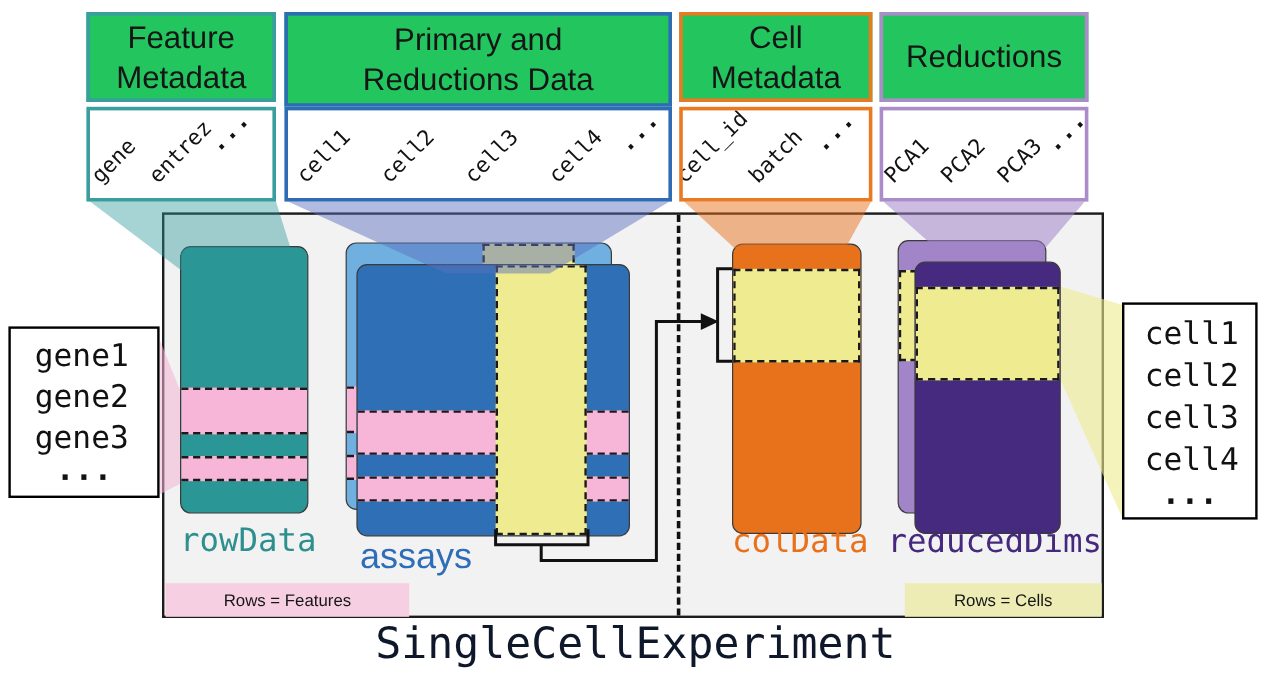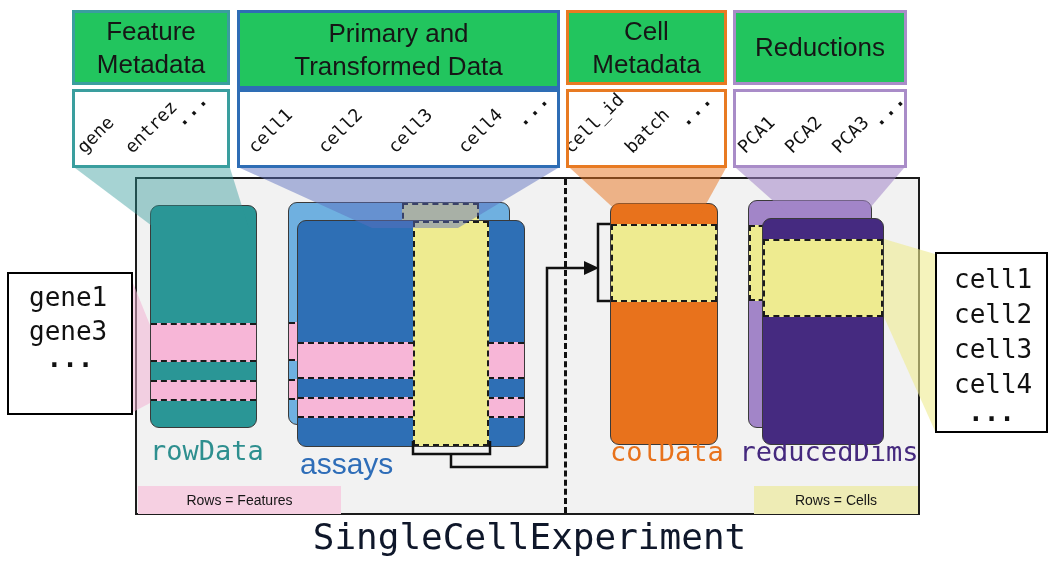--- a/index.html
+++ b/index.html
@@ -63,21 +63,21 @@
     <span>Metadata</span>
   </div>
   <div class="hdr-labels b-teal" style="left:72px; top:89px; width:158px; height:79px;">
     <span class="rlabel" style="left:12px">gene</span>
     <span class="rlabel" style="left:60px">entrez</span>
     <span class="rlabel dots" style="left:114px; bottom:30px">···</span>
   </div>
 
   <div class="hdr-title b-blue" style="left:237px; top:10px; width:323px; height:79px;">
     <span>Primary and</span>
-    <span>Transformed Data</span>
+    <span>Reductions Data</span>
   </div>
   <div class="hdr-labels b-blue" style="left:237px; top:89px; width:323px; height:79px;">
     <span class="rlabel" style="left:18px">cell1</span>
     <span class="rlabel" style="left:88px">cell2</span>
     <span class="rlabel" style="left:158px">cell3</span>
     <span class="rlabel" style="left:228px">cell4</span>
     <span class="rlabel dots" style="left:290px; bottom:30px">···</span>
   </div>
 
   <div class="hdr-title b-orange" style="left:566px; top:10px; width:161px; height:75px;">
@@ -153,20 +153,21 @@
   <div class="struct-label" style="left:150px; top:435px; width:107px; color:#2e8f8f;">rowData</div>
   <div class="assays-label" style="left:300px; top:447px; width:160px;">assays</div>
   <div class="struct-label" style="left:610px; top:436px; width:108px; color:#e8721c;">colData</div>
   <div class="struct-label" style="left:738px; top:436px; width:182px; color:#45297e;">reducedDims</div>
 
   <div class="rows-strip" style="left:138px; width:203px; background:#f6d0e2;">Rows = Features</div>
   <div class="rows-strip" style="left:754px; width:164px; background:#eeecb5;">Rows = Cells</div>
 
   <div class="side-box b-pink" style="left:7px; top:272px; width:126px; height:143px; padding:6px 0 0 20px; line-height:34px;">
     <span class="line">gene1</span>
+    <span class="line">gene2</span>
     <span class="line">gene3</span>
     <span class="line dotline" style="padding-right:20px">···</span>
   </div>
 
   <div class="side-box b-yellow" style="left:935px; top:252px; width:113px; height:181px; padding:8px 0 0 17px; line-height:35px;">
     <span class="line">cell1</span>
     <span class="line">cell2</span>
     <span class="line">cell3</span>
     <span class="line">cell4</span>
     <span class="line dotline" style="padding-right:17px">···</span>

